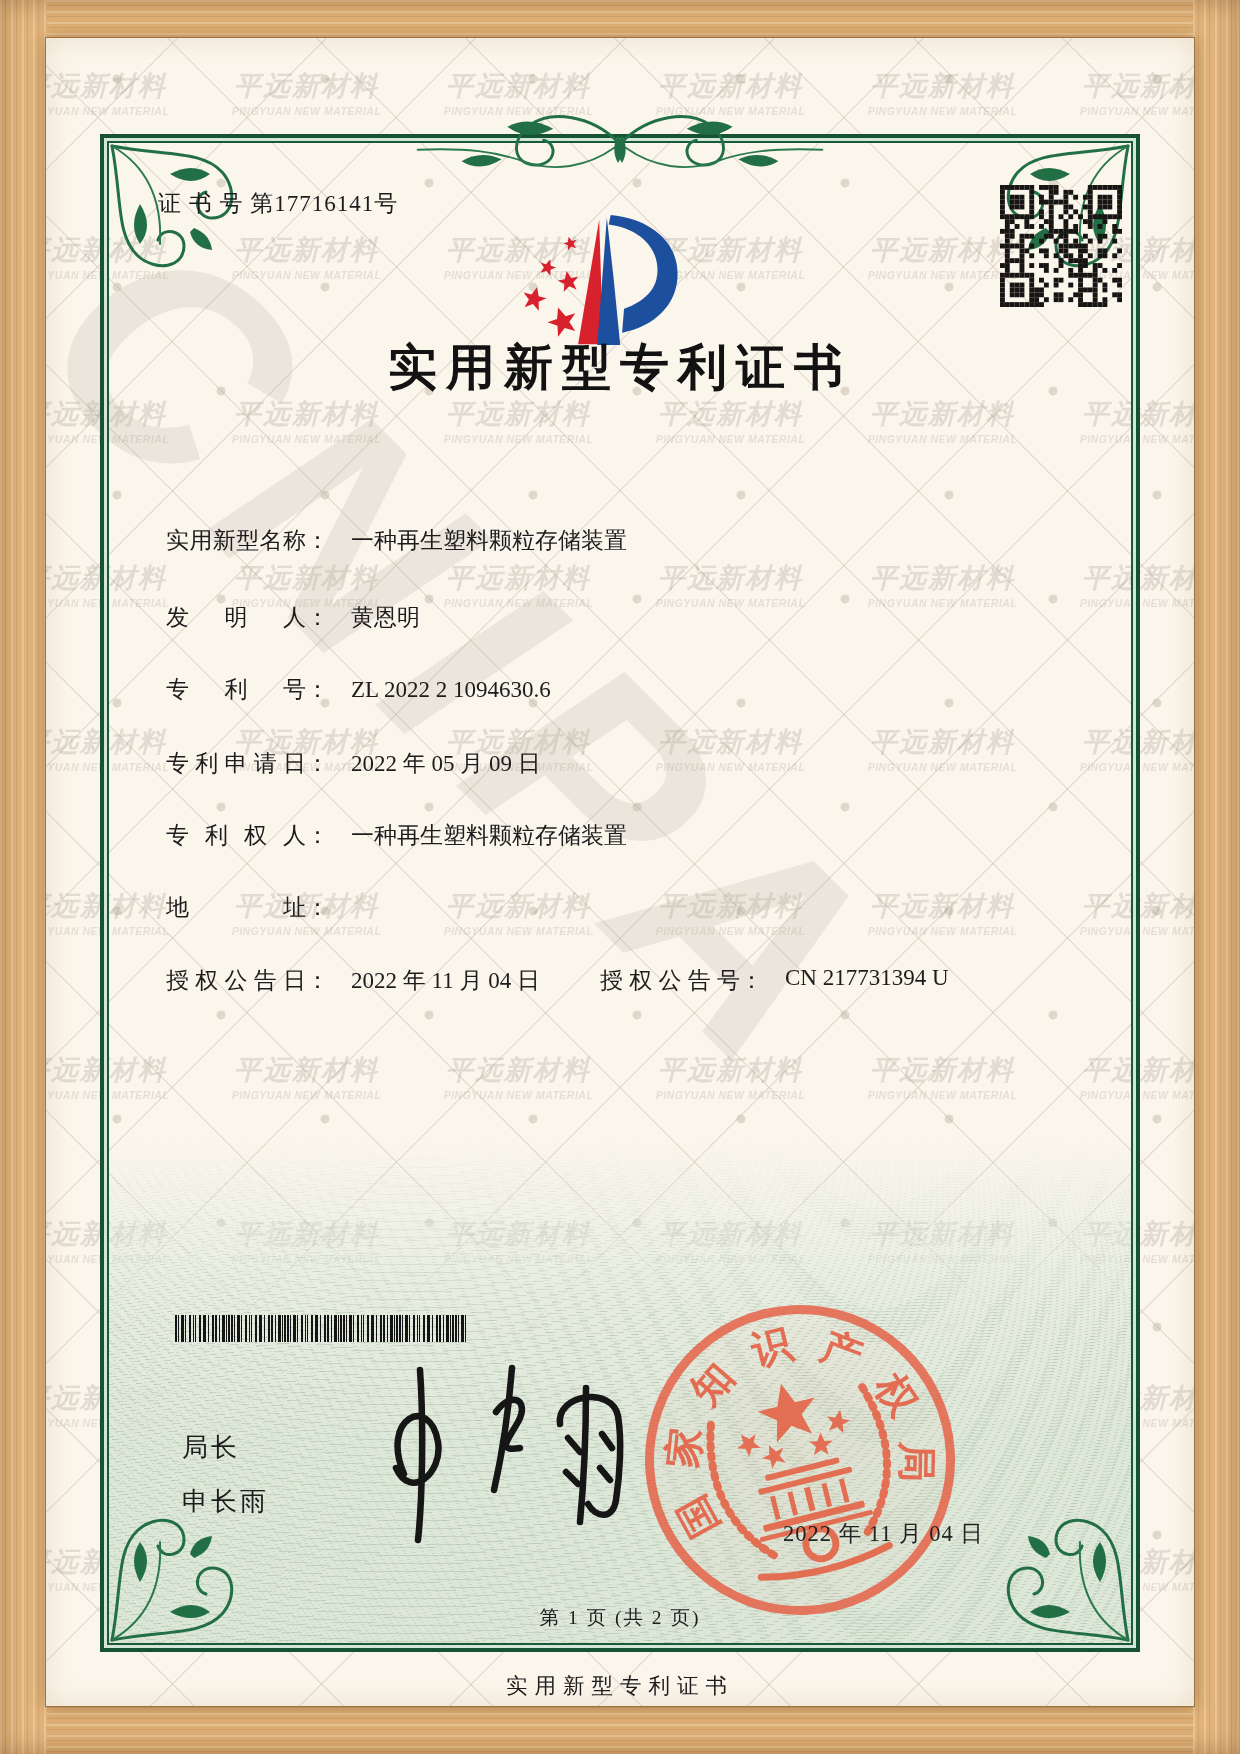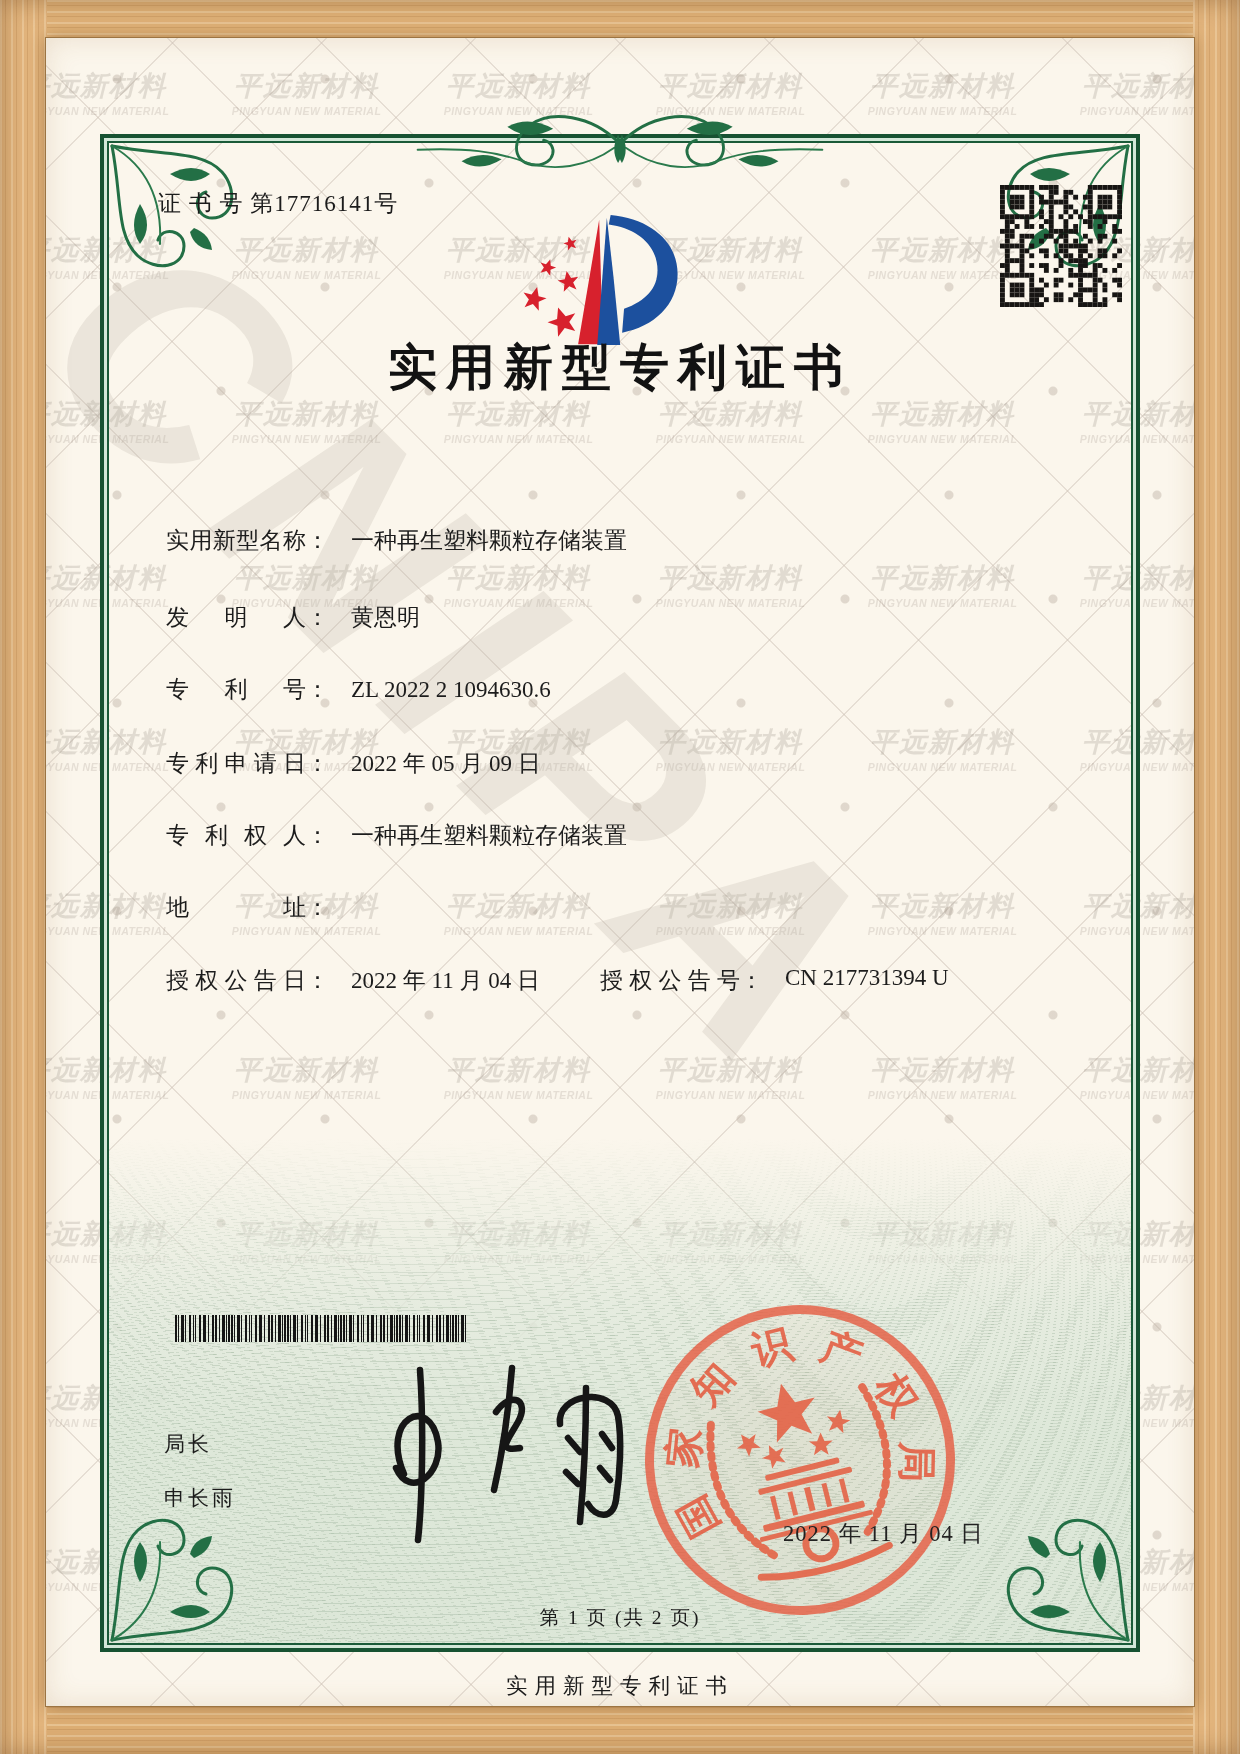--- a/index.html
+++ b/index.html
@@ -74,21 +74,21 @@
   .flabel{display:inline-block;width:140px;text-align:justify;text-align-last:justify;flex:none;}
   .fcolon{flex:none;}
   .fvalue{margin-left:22px;}
   .fvalue.wrap{width:668px;line-height:36px;}
   .grant2{position:absolute;left:554px;z-index:6;font-size:23px;display:flex;}
   .paras{position:absolute;left:112px;top:984px;width:928px;z-index:6;
     font-size:23.5px;line-height:48px;text-align:justify;}
   .paras p{margin:0;text-indent:2em;}
   .barcode{position:absolute;left:129px;top:1277px;width:300px;height:27px;z-index:6;}
   .barcode svg{width:100%;height:100%;fill:#141414;}
-  .signer{position:absolute;left:118px;z-index:6;font-size:21px;letter-spacing:3px;
+  .signer{position:absolute;left:136px;z-index:6;font-size:26px;letter-spacing:3px;
     font-family:Liberation Mono, monospace;}
   .signature{position:absolute;left:300px;top:1316px;width:300px;height:190px;z-index:6;}
   .signature path{fill:none;stroke:#161616;stroke-width:6.5;stroke-linecap:round;stroke-linejoin:round;}
   
   .seal{position:absolute;left:599px;top:1267px;width:310px;height:310px;z-index:7;
     transform:rotate(-14deg);opacity:.93;}
   .seal-circle{position:absolute;inset:0;border-radius:50%;
     border:9px solid rgba(230,95,68,.88);
     background:radial-gradient(circle,rgba(240,120,90,.07),rgba(240,120,90,.02));box-sizing:border-box;}
   .seal-ring{position:absolute;inset:0;}

